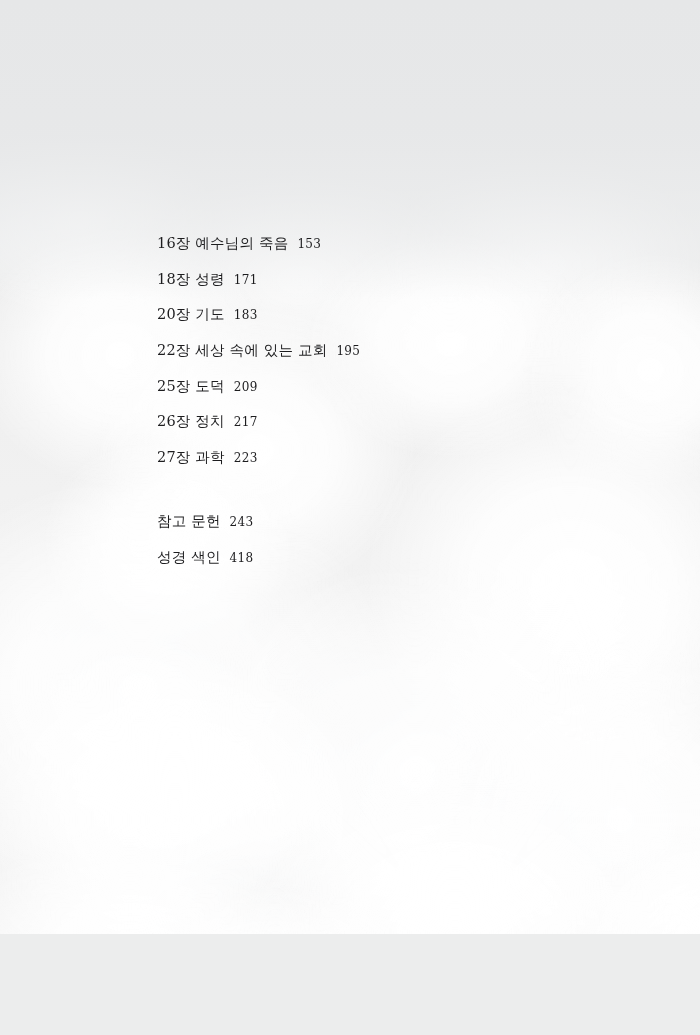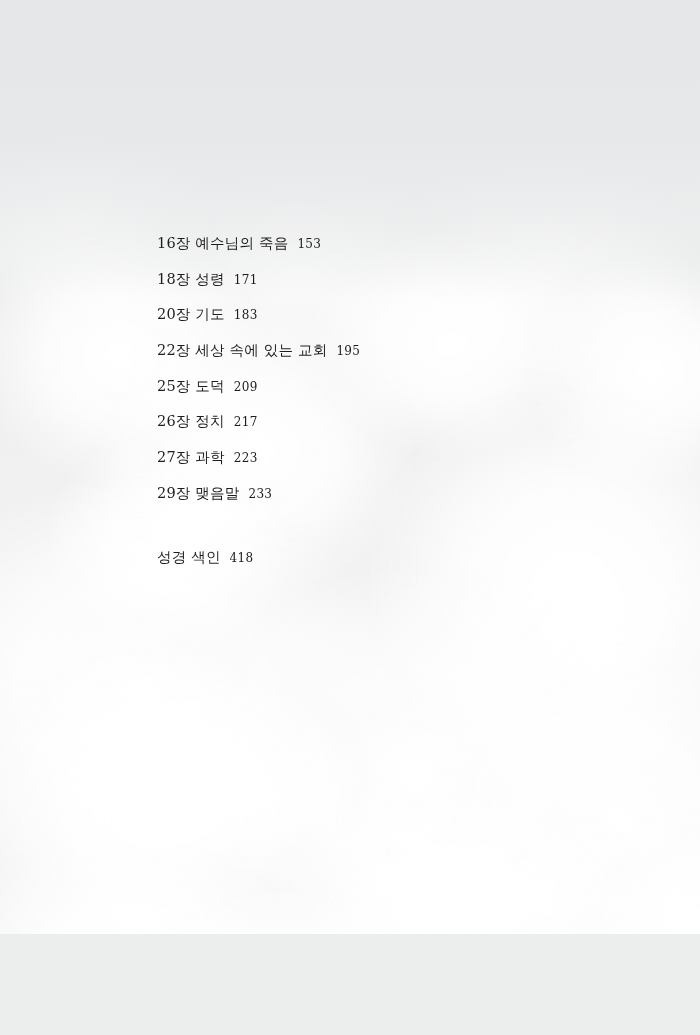--- a/index.html
+++ b/index.html
@@ -166,26 +166,26 @@
       <span class="page-num">209</span>
     </div>
     <div class="toc-entry">
       <span class="title">26장 정치</span>
       <span class="page-num">217</span>
     </div>
     <div class="toc-entry">
       <span class="title">27장 과학</span>
       <span class="page-num">223</span>
     </div>
-    <div class="toc-entry">
-      <span class="title">29장 맺음말</span>
-      <span class="page-num">233</span>
-    </div>
 
     <div class="toc-group-gap"></div>
 
+    <div class="toc-entry">
+      <span class="title">참고 문헌</span>
+      <span class="page-num">243</span>
+    </div>
     <div class="toc-entry">
       <span class="title">성경 색인</span>
       <span class="page-num">418</span>
     </div>
 
   </div>
 </div>
 
 </body></html>

